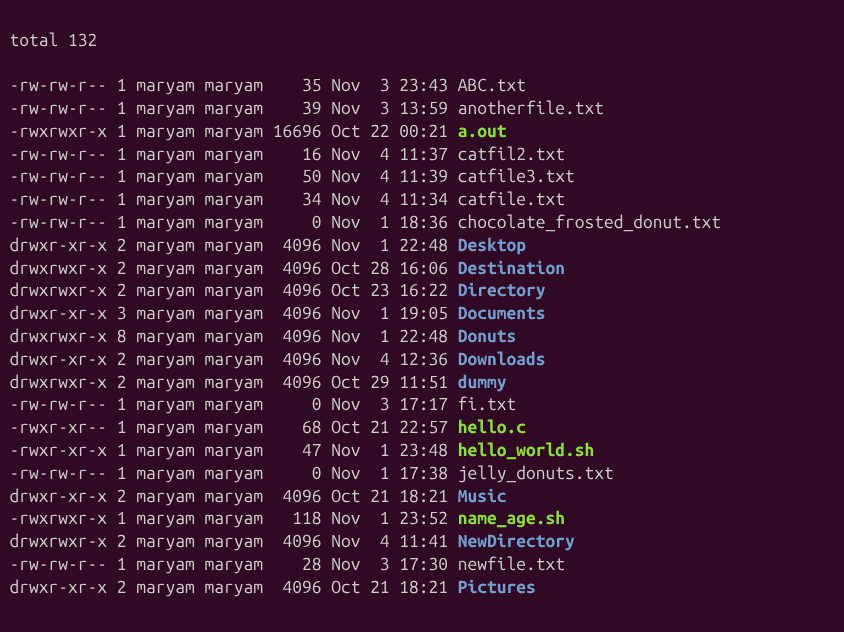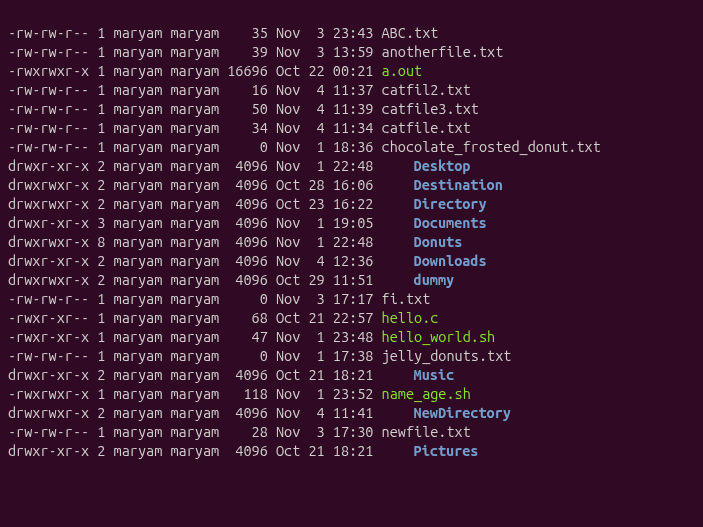--- a/index.html
+++ b/index.html
@@ -18,21 +18,22 @@
     padding: 4px 8px 6px 8px;
     white-space: pre;
   }
   .prompt-user { color: #8ae234; font-weight: bold; }
   .prompt-colon { color: #d0cfcc; font-weight: bold; }
   .prompt-path { color: #729fcf; font-weight: bold; }
   .prompt-dollar { color: #d0cfcc; font-weight: bold; }
   .cmd { color: #d0cfcc; }
   .row { color: #d0cfcc; }
   .fname-reg { color: #d0cfcc; margin-top: 35px; }
-  .fname-exec { color: #8ae234; font-weight: normal; }
-  .fname-dir  { color: #729fcf; font-weight: bold; margin-left: 32px; }
+  .fname-exec { color: #8ae234; font-weight: bold; }
+  .fname-dir  { color: #729fcf; font-weight: bold; }
 </style>
 </head>
 <body>
 
 <div class="term">
+<div class="row">total 132</div>
 <div id="listing"><div class="row"><span>-rw-rw-r-- 1 maryam maryam    35 Nov  3 23:43 </span><span class="fname-reg">ABC.txt</span></div><div class="row"><span>-rw-rw-r-- 1 maryam maryam    39 Nov  3 13:59 </span><span class="fname-reg">anotherfile.txt</span></div><div class="row"><span>-rwxrwxr-x 1 maryam maryam 16696 Oct 22 00:21 </span><span class="fname-exec">a.out</span></div><div class="row"><span>-rw-rw-r-- 1 maryam maryam    16 Nov  4 11:37 </span><span class="fname-reg">catfil2.txt</span></div><div class="row"><span>-rw-rw-r-- 1 maryam maryam    50 Nov  4 11:39 </span><span class="fname-reg">catfile3.txt</span></div><div class="row"><span>-rw-rw-r-- 1 maryam maryam    34 Nov  4 11:34 </span><span class="fname-reg">catfile.txt</span></div><div class="row"><span>-rw-rw-r-- 1 maryam maryam     0 Nov  1 18:36 </span><span class="fname-reg">chocolate_frosted_donut.txt</span></div><div class="row"><span>drwxr-xr-x 2 maryam maryam  4096 Nov  1 22:48 </span><span class="fname-dir">Desktop</span></div><div class="row"><span>drwxrwxr-x 2 maryam maryam  4096 Oct 28 16:06 </span><span class="fname-dir">Destination</span></div><div class="row"><span>drwxrwxr-x 2 maryam maryam  4096 Oct 23 16:22 </span><span class="fname-dir">Directory</span></div><div class="row"><span>drwxr-xr-x 3 maryam maryam  4096 Nov  1 19:05 </span><span class="fname-dir">Documents</span></div><div class="row"><span>drwxrwxr-x 8 maryam maryam  4096 Nov  1 22:48 </span><span class="fname-dir">Donuts</span></div><div class="row"><span>drwxr-xr-x 2 maryam maryam  4096 Nov  4 12:36 </span><span class="fname-dir">Downloads</span></div><div class="row"><span>drwxrwxr-x 2 maryam maryam  4096 Oct 29 11:51 </span><span class="fname-dir">dummy</span></div><div class="row"><span>-rw-rw-r-- 1 maryam maryam     0 Nov  3 17:17 </span><span class="fname-reg">fi.txt</span></div><div class="row"><span>-rwxr-xr-- 1 maryam maryam    68 Oct 21 22:57 </span><span class="fname-exec">hello.c</span></div><div class="row"><span>-rwxr-xr-x 1 maryam maryam    47 Nov  1 23:48 </span><span class="fname-exec">hello_world.sh</span></div><div class="row"><span>-rw-rw-r-- 1 maryam maryam     0 Nov  1 17:38 </span><span class="fname-reg">jelly_donuts.txt</span></div><div class="row"><span>drwxr-xr-x 2 maryam maryam  4096 Oct 21 18:21 </span><span class="fname-dir">Music</span></div><div class="row"><span>-rwxrwxr-x 1 maryam maryam   118 Nov  1 23:52 </span><span class="fname-exec">name_age.sh</span></div><div class="row"><span>drwxrwxr-x 2 maryam maryam  4096 Nov  4 11:41 </span><span class="fname-dir">NewDirectory</span></div><div class="row"><span>-rw-rw-r-- 1 maryam maryam    28 Nov  3 17:30 </span><span class="fname-reg">newfile.txt</span></div><div class="row"><span>drwxr-xr-x 2 maryam maryam  4096 Oct 21 18:21 </span><span class="fname-dir">Pictures</span></div></div>
 </div>
 
 </body></html>

